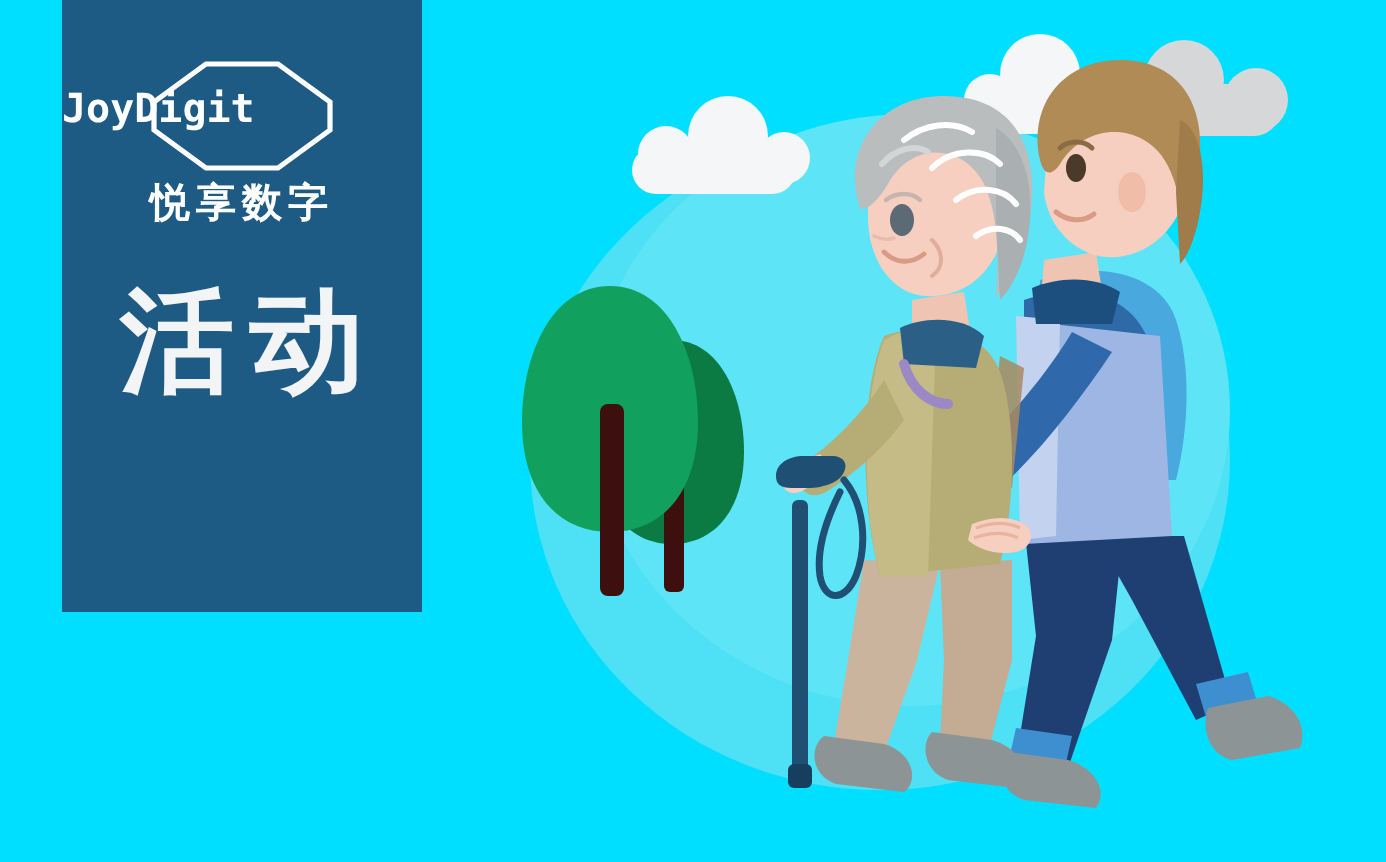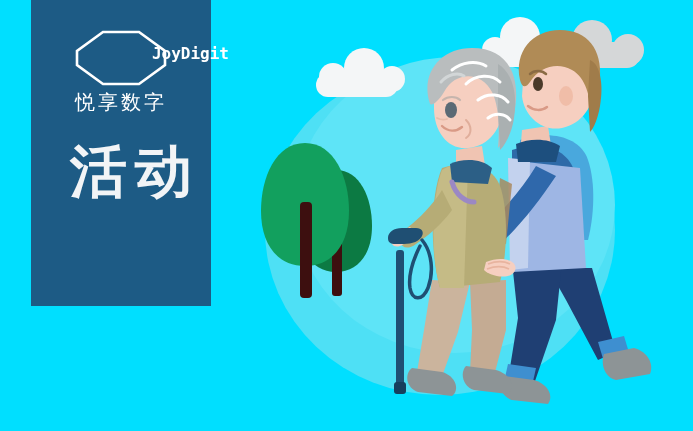--- a/index.html
+++ b/index.html
@@ -56,47 +56,45 @@
     position: absolute;
     left: 50%;
     top: 0;
     transform: translateX(-50%);
   }
   .logo-word {
     position: absolute;
     left: 0;
     top: 9px;
     width: 180px;
-    text-align: right;
+    text-align: left;
     font-family: "DejaVu Sans Mono", "Liberation Mono", monospace;
     font-weight: bold;
-    font-size: 16px;
+    font-size: 20px;
     letter-spacing: 0px;
     color: #ffffff;
     line-height: 30px;
     white-space: nowrap;
-    margin-left: 18px;
   }
   .logo-cn {
     margin-top: 4px;
     font-size: 20px;
-    font-weight: normal;
+    font-weight: bold;
     color: #ffffff;
     letter-spacing: 3px;
     line-height: 24px;
   }
 
   .title-block {
     position: absolute;
     left: 31px;
     top: 140px;
     width: 180px;
     z-index: 7;
     text-align: center;
-    margin-left: 10px;
   }
   .title-line {
     font-size: 57px;
     font-weight: bold;
     color: #f2f4f6;
     line-height: 62px;
     letter-spacing: 8px;
     text-indent: 8px;
   }
 </style>

